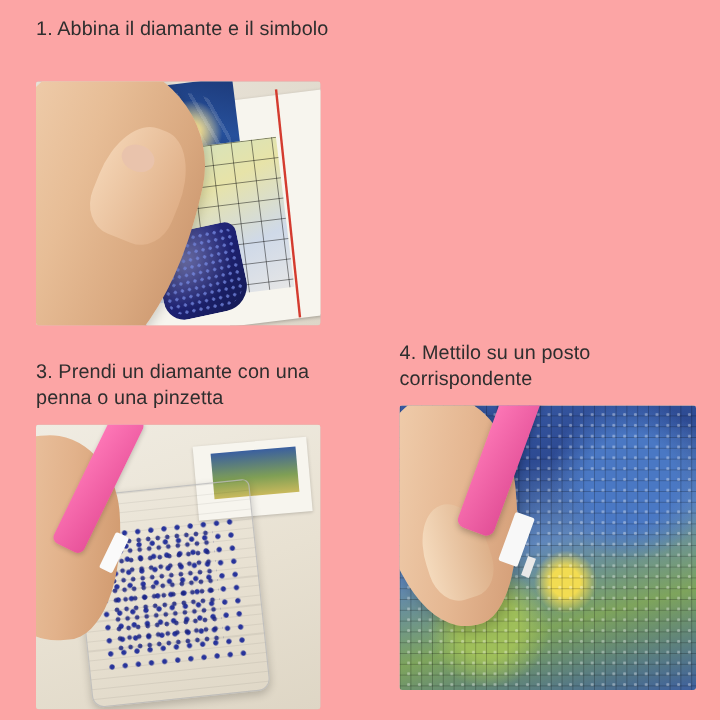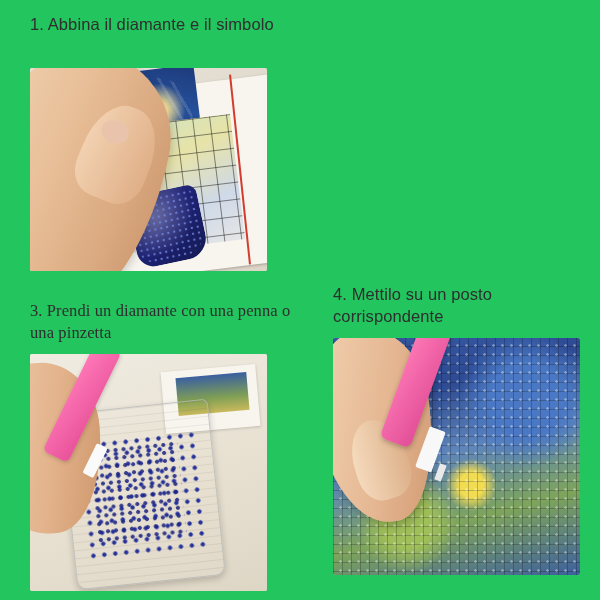--- a/index.html
+++ b/index.html
@@ -10,30 +10,30 @@
     width: 600px;
     height: 600px;
     background: #f2f2f0;
     font-family: "Liberation Sans", sans-serif;
     overflow: hidden;
   }
   .board {
     position: relative;
     width: 600px;
     height: 600px;
-    background: #22c55e;
+    background: #fca5a5;
     box-sizing: border-box;
   }
   .step {
     position: absolute;
     width: 268px;
   }
   .step-1 { left: 30px;  top: 14px; }
   .step-2 { left: 333px; top: 14px; }
-  .step-3 { left: 30px;  top: 300px; font-family: Liberation Serif, serif; }
+  .step-3 { left: 30px;  top: 300px; }
   .step-4 { left: 333px; top: 284px; }
 
   .caption {
     font-size: 16.5px;
     line-height: 1.32;
     color: #2e2e2e;
     letter-spacing: 0.1px;
     margin: 0 0 10px 0;
     min-height: 44px;
     font-weight: 400;

